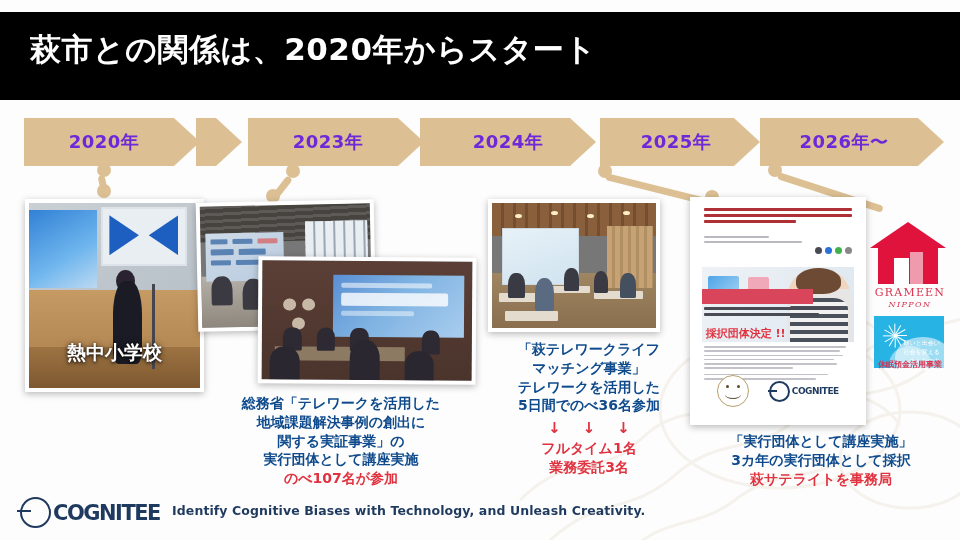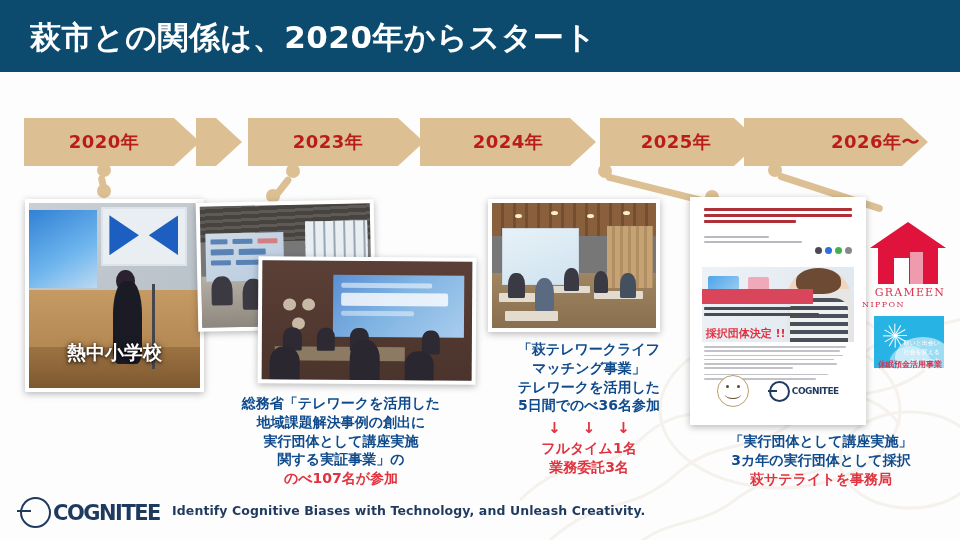--- a/index.html
+++ b/index.html
@@ -12,54 +12,54 @@
 
   
   .watermark{
     position:absolute;left:480px;top:250px;width:560px;height:300px;
     opacity:.30;pointer-events:none;
   }
   .watermark svg{width:100%;height:100%;}
 
   
   .header{
-    position:absolute;left:0;top:0;width:960px;height:72px;
-    background:#0c4a6e;
+    position:absolute;left:0;top:12px;width:960px;height:88px;
+    background:#000000;
   }
   .header-title{
     position:absolute;left:30px;top:17px;
     font-size:31px;font-weight:700;color:#ffffff;letter-spacing:.5px;
     white-space:nowrap;
   }
 
   
   .timeline{position:absolute;left:0;top:118px;width:960px;height:48px;}
   .chev{
     position:absolute;top:0;height:48px;background:#dcc094;
     display:flex;align-items:center;justify-content:center;
-    color:#b91c1c;font-size:18px;font-weight:700;letter-spacing:.5px;
+    color:#6d28d9;font-size:18px;font-weight:700;letter-spacing:.5px;
   }
   .chev.c0{left:24px;width:176px;
     clip-path:polygon(0 0,150px 0,176px 24px,150px 48px,0 48px);}
   .chev.c1{left:196px;width:46px;
     clip-path:polygon(0 0,20px 0,46px 24px,20px 48px,0 48px);}
   .chev.c2{left:248px;width:176px;
     clip-path:polygon(0 0,150px 0,176px 24px,150px 48px,0 48px);}
   .chev.c3{left:420px;width:46px;
     clip-path:polygon(0 0,20px 0,46px 24px,20px 48px,0 48px);}
   .chev.c4{left:436px;width:160px;
     clip-path:polygon(0 0,134px 0,160px 24px,134px 48px,0 48px);}
   .chev.c5{left:600px;width:46px;
     clip-path:polygon(0 0,20px 0,46px 24px,20px 48px,0 48px);}
   .chev.c6{left:608px;width:152px;
     clip-path:polygon(0 0,126px 0,152px 24px,126px 48px,0 48px);}
   .chev.c7{left:764px;width:46px;
     clip-path:polygon(0 0,20px 0,46px 24px,20px 48px,0 48px);}
-  .chev.c8{left:744px;width:184px;
-    clip-path:polygon(0 0,158px 0,184px 24px,158px 48px,0 48px);justify-content:flex-end;}
+  .chev.c8{left:760px;width:184px;
+    clip-path:polygon(0 0,158px 0,184px 24px,158px 48px,0 48px);}
   .chev-label{transform:translateX(-8px);}
 
   
   .connector{position:absolute;pointer-events:none;}
   .dot{position:absolute;width:14px;height:14px;border-radius:50%;background:#dcc094;}
   .link{position:absolute;height:7px;background:#dcc094;border-radius:4px;transform-origin:0 50%;}
 
   
   .photo{
     position:absolute;background:#fff;
@@ -181,22 +181,22 @@
   .grameen{position:absolute;left:854px;top:222px;width:96px;height:146px;margin-left:8px;}
   .house{position:absolute;left:8px;top:0;width:76px;height:62px;}
   .house .roof{position:absolute;left:0;top:0;width:0;height:0;
     border-left:38px solid transparent;border-right:38px solid transparent;
     border-bottom:26px solid #e0133d;}
   .house .body{position:absolute;left:8px;top:24px;width:60px;height:38px;background:#e0133d;}
   .house .door{position:absolute;left:24px;top:36px;width:15px;height:26px;background:#fff;}
   .house .door2{position:absolute;left:40px;top:30px;width:13px;height:32px;background:#f09aae;}
   .g-name{position:absolute;left:0;top:64px;width:100%;text-align:center;
     font-size:11px;letter-spacing:1.2px;color:#d8324f;font-family:"DejaVu Serif","Liberation Serif",serif;}
-  .g-sub{position:absolute;left:0;top:78px;width:100%;
-    font-size:8px;letter-spacing:1.4px;color:#d8324f;font-family:"DejaVu Serif","Liberation Serif",serif;}
+  .g-sub{position:absolute;left:0;top:78px;width:100%;text-align:center;
+    font-size:8px;letter-spacing:1.4px;color:#d8324f;font-family:"DejaVu Serif","Liberation Serif",serif;font-style:italic;}
   .blue-logo{position:absolute;left:12px;top:94px;width:70px;height:52px;
     background:#27b4e5;overflow:hidden;}
   .blue-logo .cloud{position:absolute;right:-10%;bottom:-20%;width:80%;height:80%;
     background:#fff;border-radius:50%;opacity:.55;}
   .blue-logo .cloud2{position:absolute;right:18%;bottom:-28%;width:60%;height:70%;
     background:#fff;border-radius:50%;opacity:.45;}
   .blue-logo .seed{position:absolute;left:8px;top:6px;width:26px;height:26px;}
   .blue-logo .seed i{position:absolute;left:13px;top:13px;width:12px;height:1.4px;
     background:#fff;transform-origin:0 50%;}
   .blue-logo .txt{position:absolute;right:4px;top:22px;font-size:6px;color:#fff;line-height:1.5;text-align:right;}
@@ -451,22 +451,22 @@
         <div>社会を変える</div>
         <div>みんなの力</div>
       </div>
     </div>
     <div class="blue-strip">休眠預金活用事業</div>
   </div>
 
   <div class="caption cap2">
     <div class="cap-main">総務省「テレワークを活用した</div>
     <div class="cap-main">地域課題解決事例の創出に</div>
+    <div class="cap-main">関する実証事業」の</div>
     <div class="cap-main">実行団体として講座実施</div>
-    <div class="cap-main">関する実証事業」の</div>
     <div class="cap-red">のべ107名が参加</div>
   </div>
 
   <div class="caption cap3">
     <div class="cap-main">「萩テレワークライフ</div>
     <div class="cap-main">マッチング事業」</div>
     <div class="cap-main">テレワークを活用した</div>
     <div class="cap-main">5日間でのべ36名参加</div>
     <div class="arrows">↓↓↓</div>
     <div class="cap-red">フルタイム1名</div>

